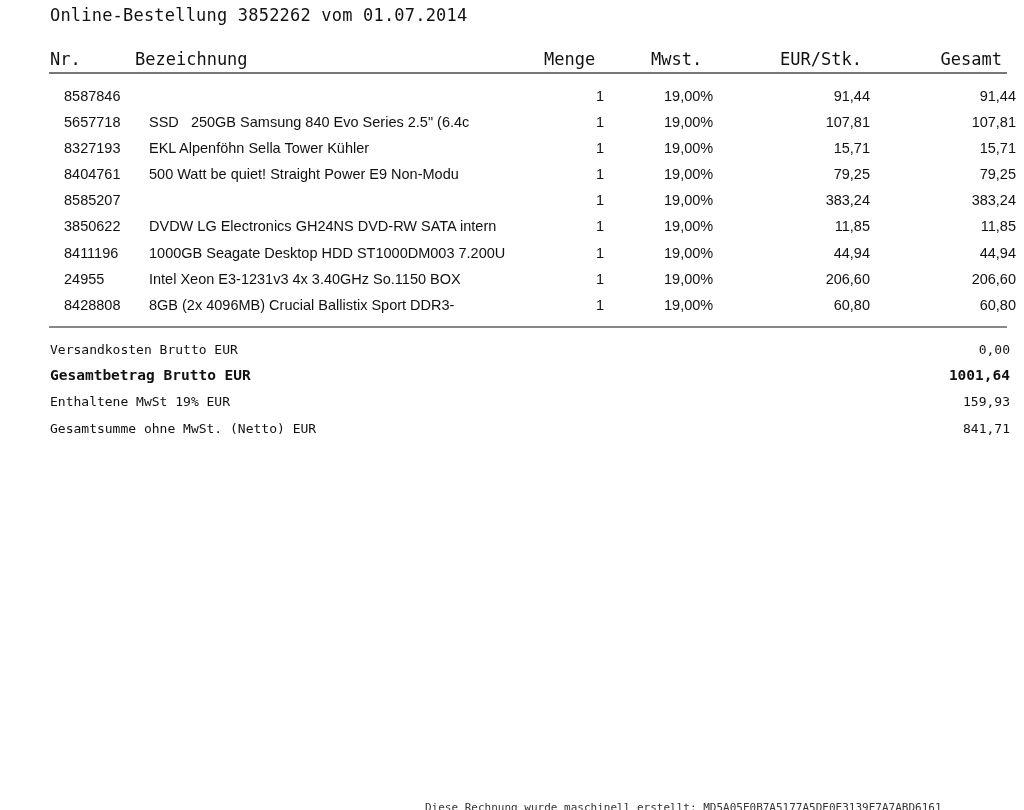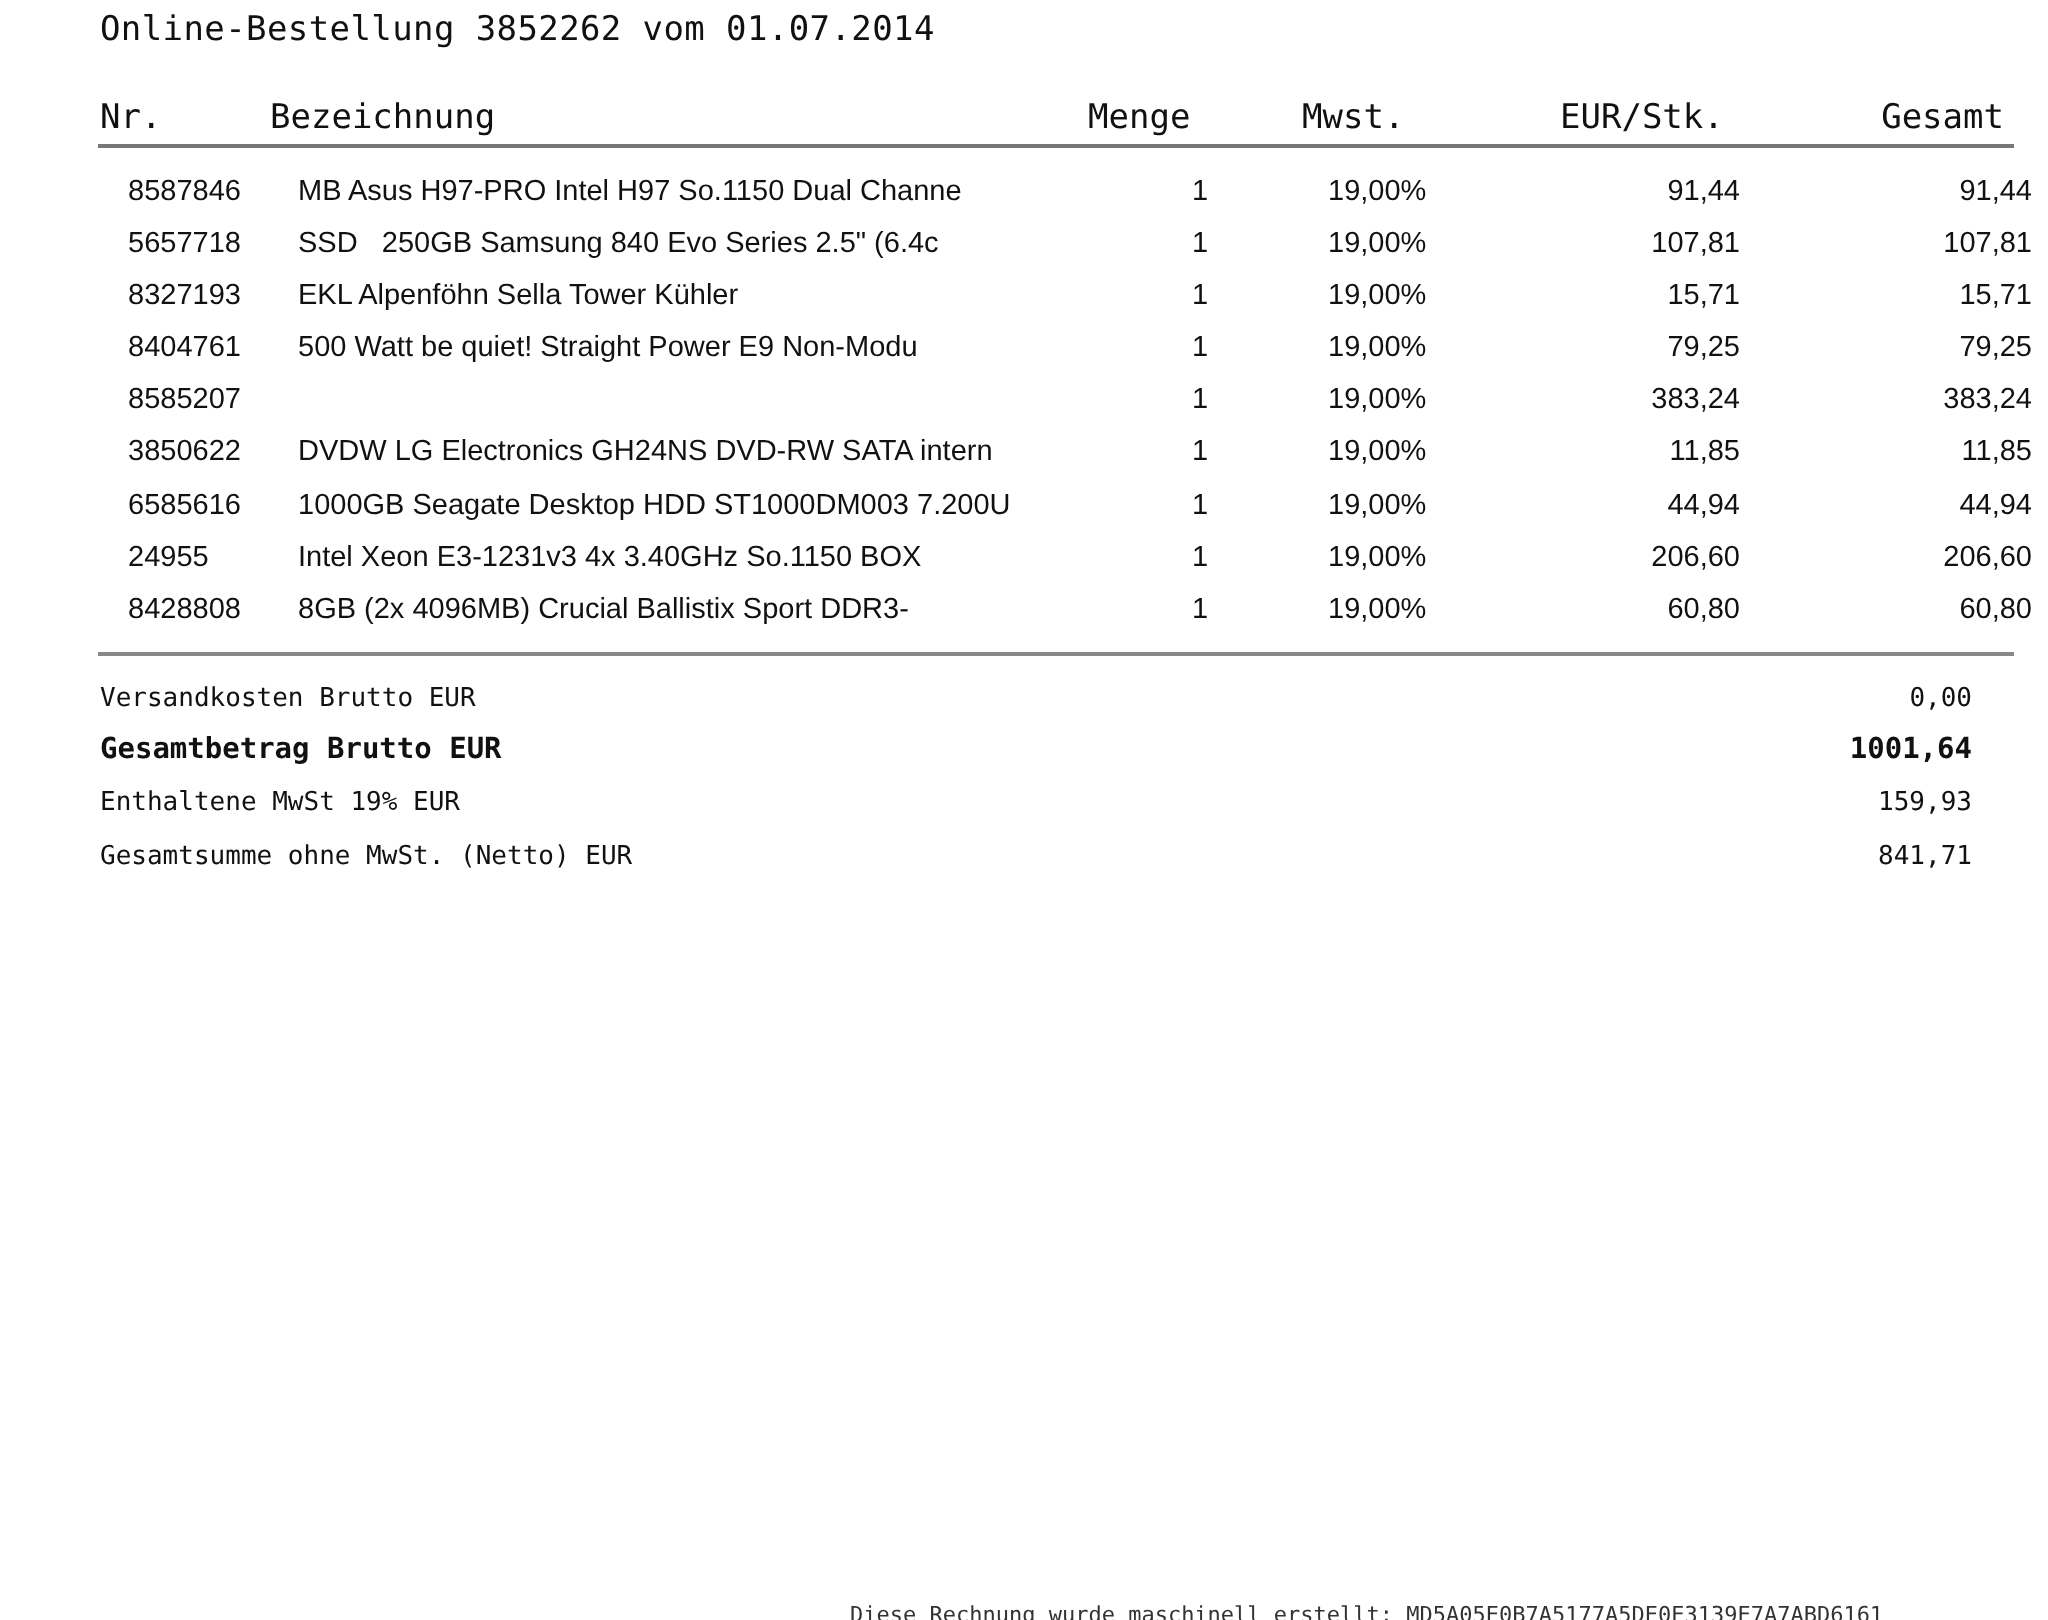--- a/index.html
+++ b/index.html
@@ -14,42 +14,41 @@
   .row span { position:absolute; top:0; white-space:nowrap; }
   .c-nr { left:50px; }
   .c-bez { left:135px; }
   .c-menge { left:582px; }
   .c-mwst { left:650px; }
   .c-eur { right:168px; text-align:right; }
   .c-ges { right:22px; text-align:right; }
   .sum { position:absolute; left:0; width:1024px; font-size:13px; }
   .sum span { position:absolute; white-space:nowrap; }
   .sum .lbl { left:50px;text-align:center; }
-  .sum .val { right:38px; }
+  .sum .val { right:14px; }
   .sum.bold { font-family:"DejaVu Sans Mono", monospace; font-weight:bold; font-size:14.5px; }
   .footer { position:absolute; left:425px; top:801px; font-size:11px; color:#333; white-space:nowrap; }
 </style>
 </head>
 <body>
 
 <div class="title mono">Online-Bestellung 3852262 vom 01.07.2014</div>
 
 <div class="hdr mono" style="left:50px">Nr.</div>
 <div class="hdr mono" style="left:135px">Bezeichnung</div>
 <div class="hdr mono" style="left:544px">Menge</div>
 <div class="hdr mono" style="left:651px">Mwst.</div>
 <div class="hdr mono" style="left:780px">EUR/Stk.</div>
 <div class="hdr mono" style="right:22px">Gesamt</div>
 
 <div class="rule1"></div>
 
 <div>
   <div class="row sans" style="top:88px">
     <span class="c-nr">8587846</span>
-    <span class="c-bez">MB Asus H97-PRO Intel H97 So.1150 Dual Channe</span>
     <span class="c-menge">1</span>
     <span class="c-mwst">19,00%</span>
     <span class="c-eur">91,44</span>
     <span class="c-ges">91,44</span>
   </div>
   <div class="row sans" style="top:114px">
     <span class="c-nr">5657718</span>
     <span class="c-bez" style="white-space:pre">SSD   250GB Samsung 840 Evo Series 2.5" (6.4c</span>
     <span class="c-menge">1</span>
     <span class="c-mwst">19,00%</span>
@@ -81,21 +80,21 @@
   </div>
   <div class="row sans" style="top:218px">
     <span class="c-nr">3850622</span>
     <span class="c-bez">DVDW LG Electronics GH24NS DVD-RW SATA intern</span>
     <span class="c-menge">1</span>
     <span class="c-mwst">19,00%</span>
     <span class="c-eur">11,85</span>
     <span class="c-ges">11,85</span>
   </div>
   <div class="row sans" style="top:245px">
-    <span class="c-nr">6585616</span>
+    <span class="c-nr">8411196</span>
     <span class="c-bez">1000GB Seagate Desktop HDD ST1000DM003 7.200U</span>
     <span class="c-menge">1</span>
     <span class="c-mwst">19,00%</span>
     <span class="c-eur">44,94</span>
     <span class="c-ges">44,94</span>
   </div>
   <div class="row sans" style="top:271px">
     <span class="c-nr">24955</span>
     <span class="c-bez">Intel Xeon E3-1231v3 4x 3.40GHz So.1150 BOX</span>
     <span class="c-menge">1</span>

